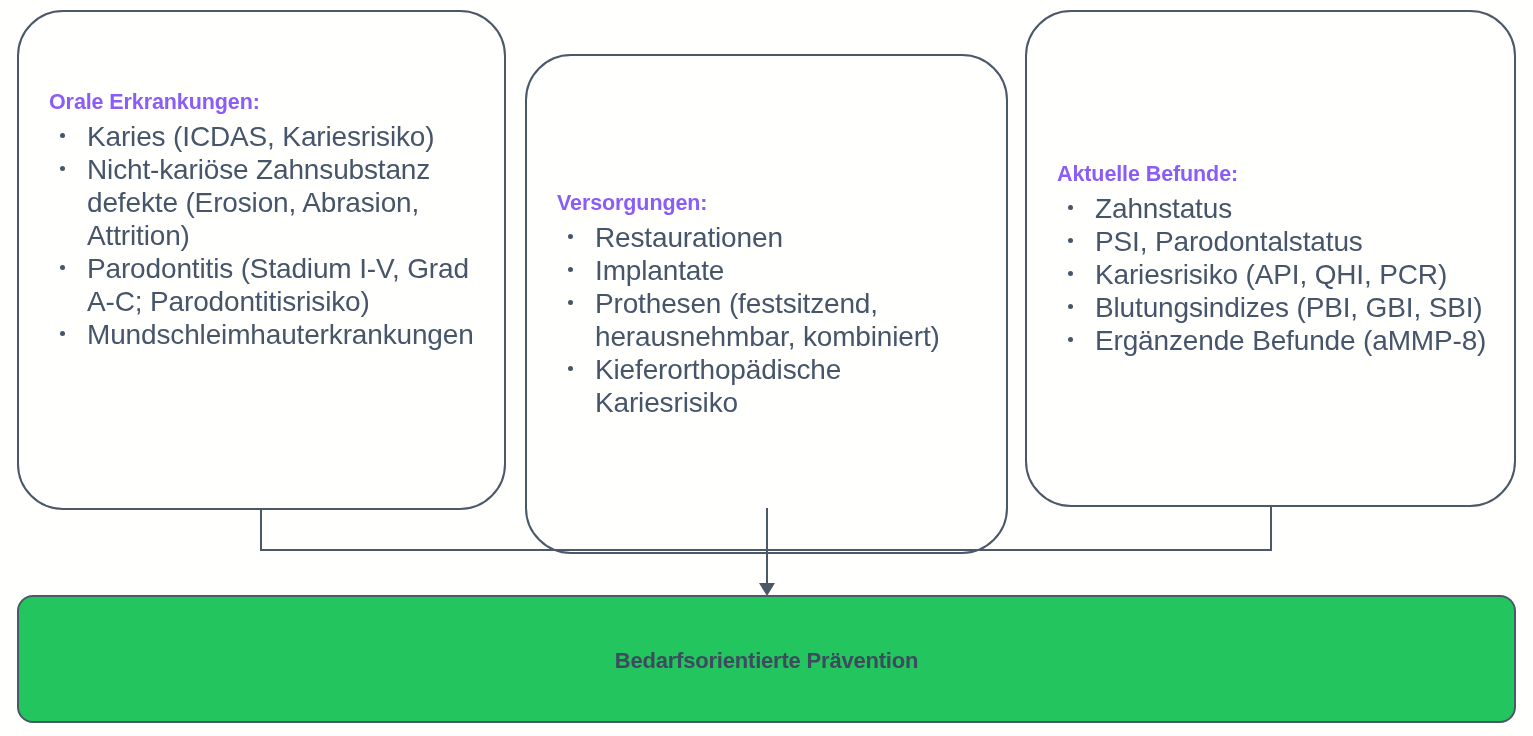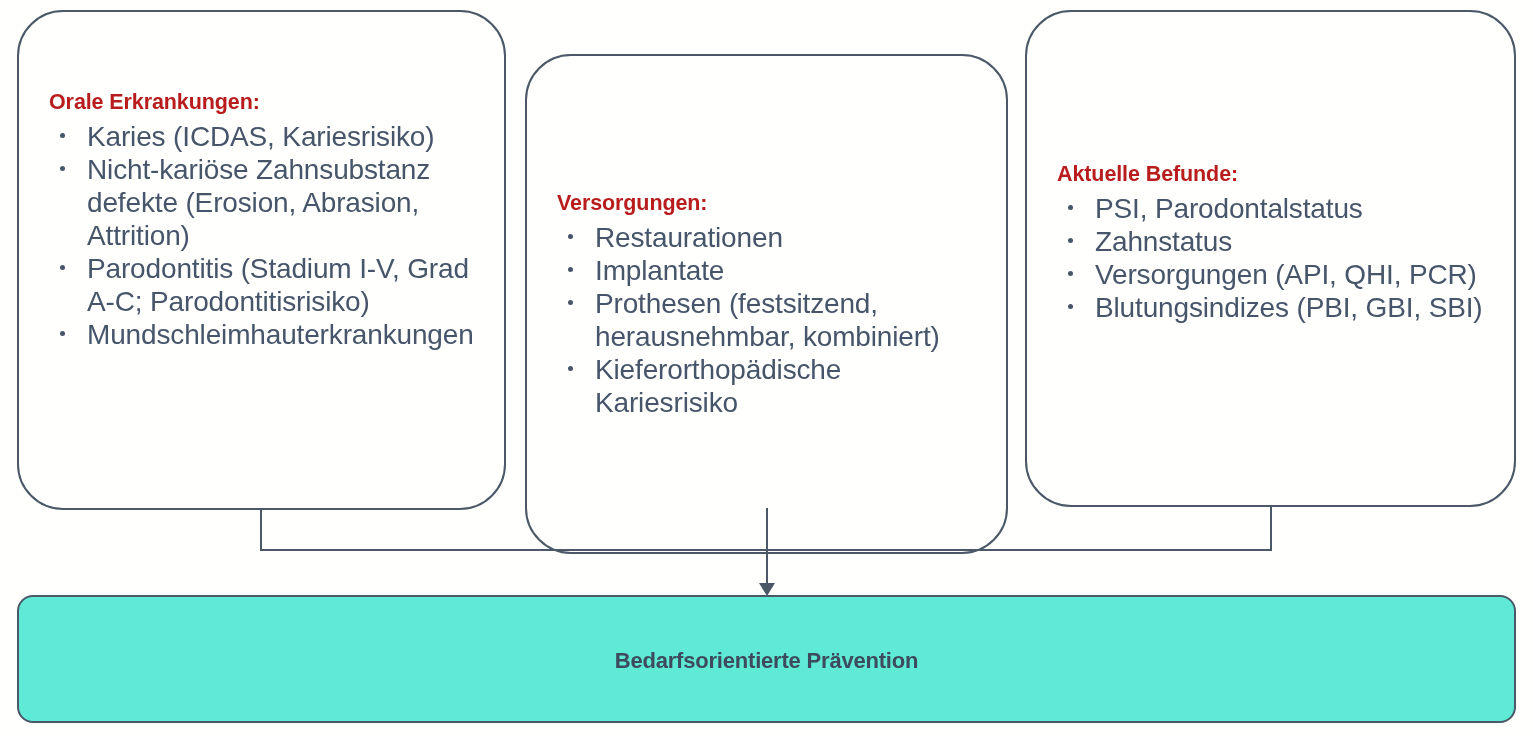--- a/index.html
+++ b/index.html
@@ -33,21 +33,21 @@
     left: 30px;
     right: 18px;
   }
   #box-oral .box-inner     { top: 76px; }
   #box-care .box-inner     { top: 133px; }
   #box-findings .box-inner { top: 148px; }
 
   .box-title {
     font-size: 21.5px;
     font-weight: bold;
-    color: #b91c1c;
+    color: #8b5cf6;
     letter-spacing: -0.1px;
     margin: 0 0 3px 0;
     line-height: 29px;
   }
 
   ul.bullets {
     list-style: none;
     margin: 0;
     padding: 0;
   }
@@ -95,21 +95,21 @@
   
   #box-outcome {
     position: absolute;
     left: 17px;
     top: 595px;
     width: 1499px;
     height: 128px;
     box-sizing: border-box;
     border: 2px solid #4a5868;
     border-radius: 16px;
-    background: #5eead4;
+    background: #22c55e;
     display: flex;
     align-items: center;
     justify-content: center;
   }
   #outcome-label {
     font-size: 22px;
     font-weight: bold;
     color: #3e4a5d;
     letter-spacing: -0.2px;
     transform: translateY(2px);
@@ -167,33 +167,37 @@
       </ul>
     </div>
   </div>
 
   <div class="cat-box" id="box-findings">
     <div class="box-inner">
       <div class="box-title">Aktuelle Befunde:</div>
       <ul class="bullets">
         <li>
           <span class="bullet-dot"></span>
+          <span>Zahnstatus</span>
+        </li>
+        <li>
+          <span class="bullet-dot"></span>
           <span>PSI, Parodontalstatus</span>
         </li>
         <li>
           <span class="bullet-dot"></span>
-          <span>Zahnstatus</span>
-        </li>
-        <li>
-          <span class="bullet-dot"></span>
-          <span>Versorgungen (API, QHI, PCR)</span>
+          <span>Kariesrisiko (API, QHI, PCR)</span>
         </li>
         <li>
           <span class="bullet-dot"></span>
           <span>Blutungsindizes (PBI, GBI, SBI)</span>
+        </li>
+        <li>
+          <span class="bullet-dot"></span>
+          <span>Ergänzende Befunde (aMMP-8)</span>
         </li>
       </ul>
     </div>
   </div>
 
   <div class="conn" id="conn-riser-l"></div>
   <div class="conn" id="conn-riser-m"></div>
   <div class="conn" id="conn-riser-r"></div>
   <div class="conn" id="conn-bus"></div>
   <div class="conn" id="conn-down"></div>

